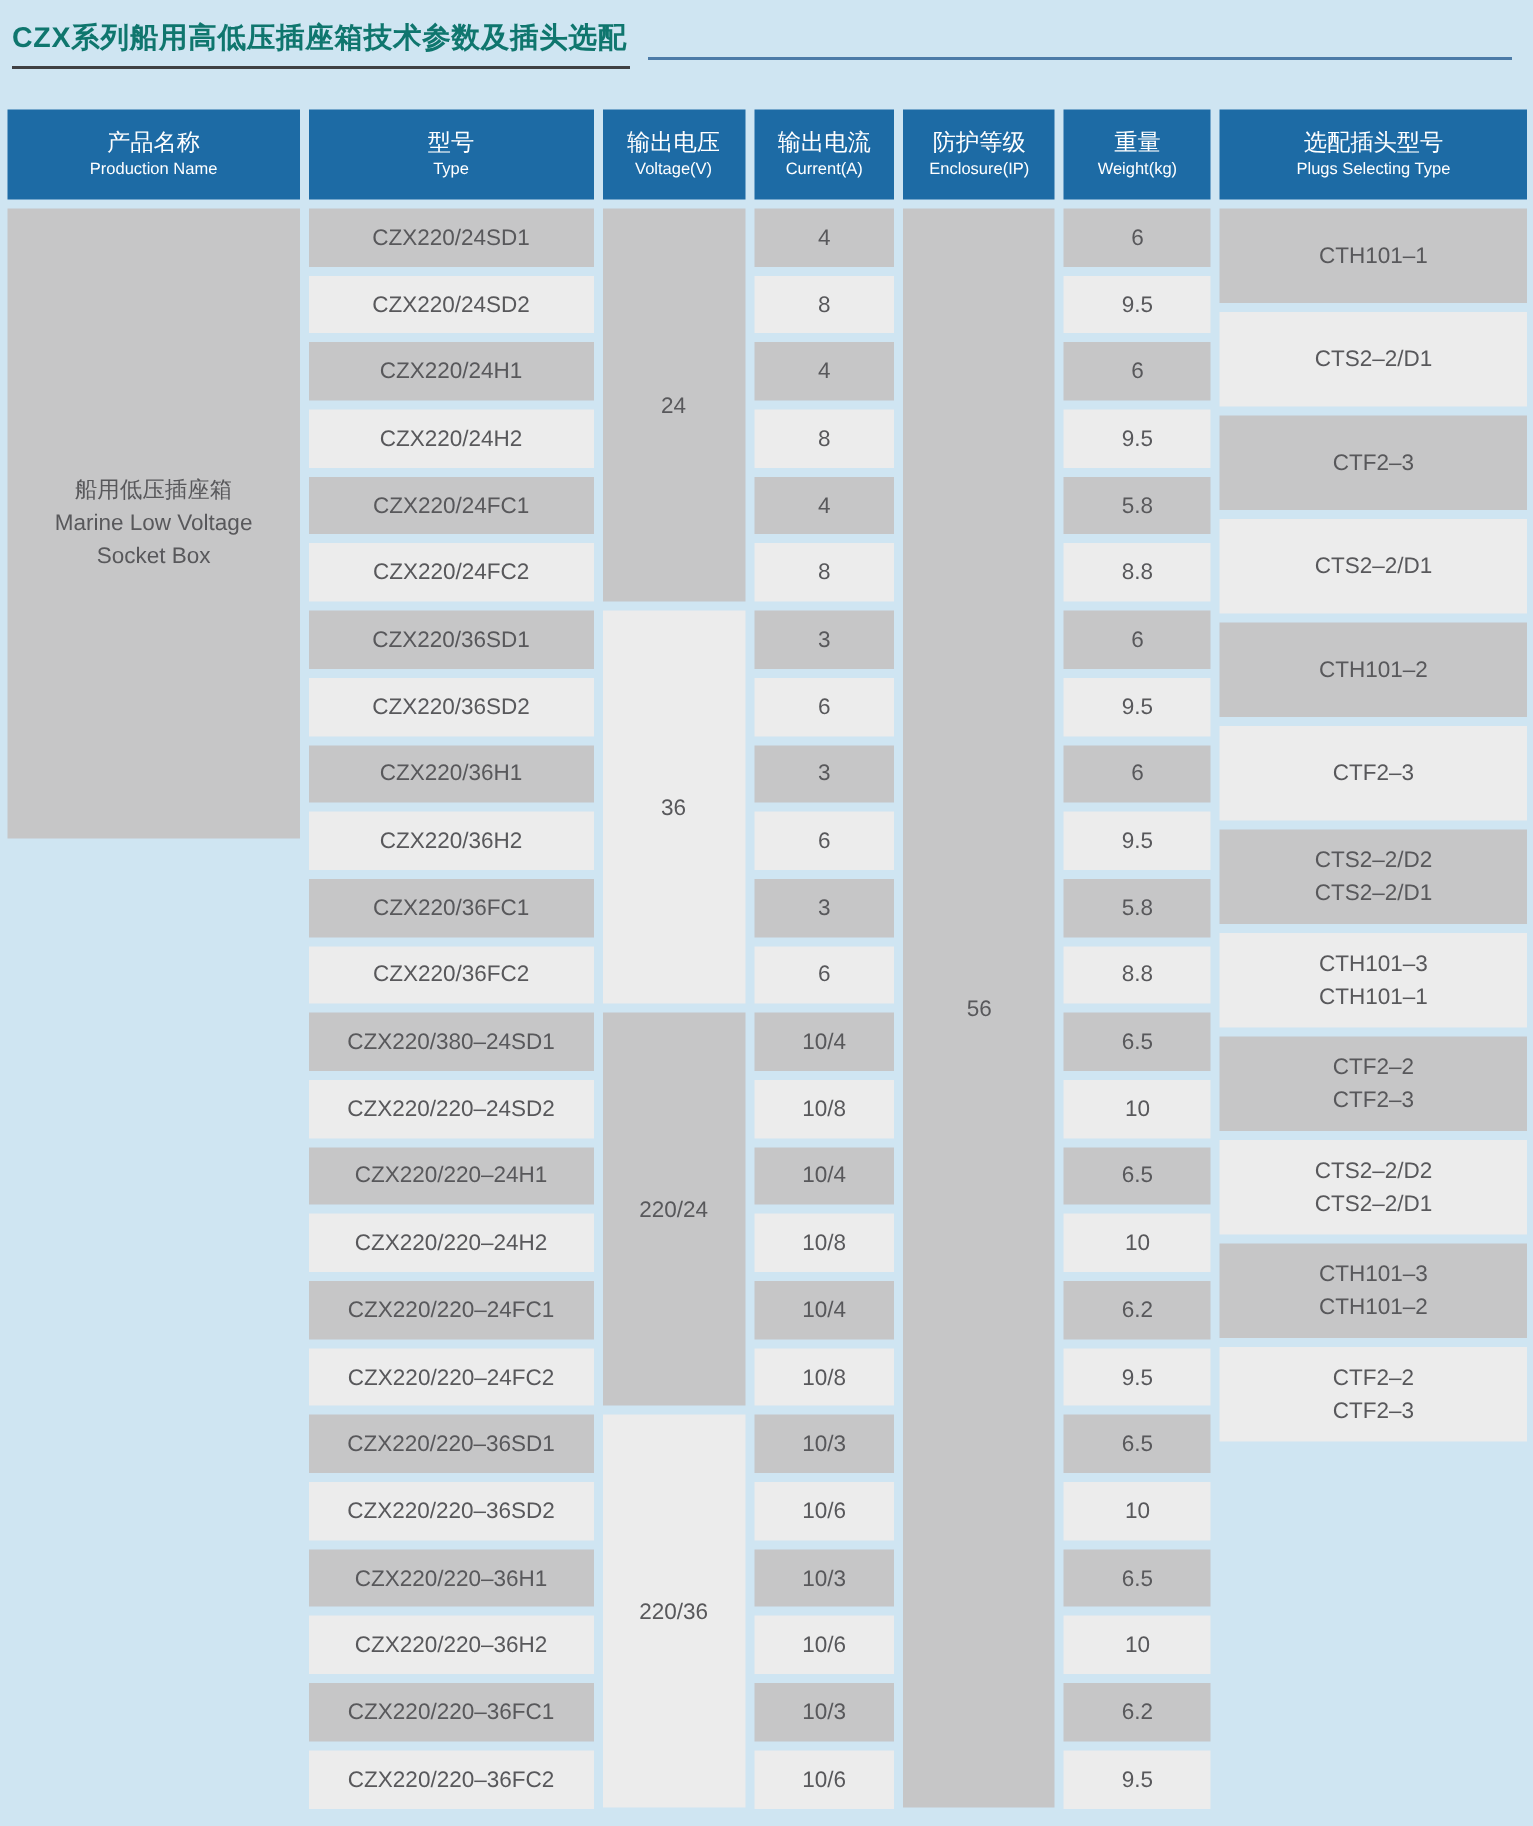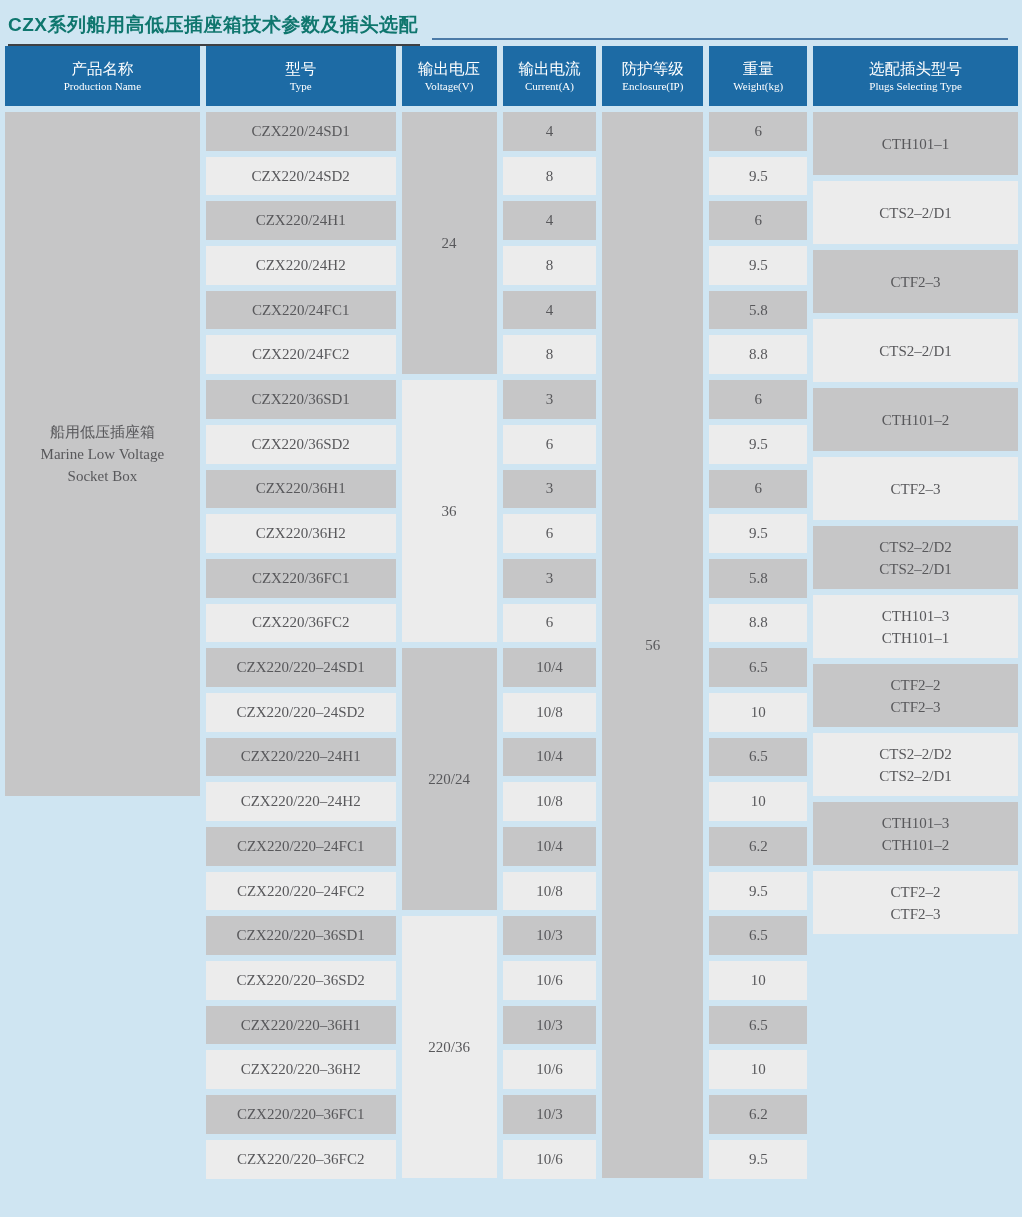--- a/index.html
+++ b/index.html
@@ -13,21 +13,21 @@
   .page{box-sizing:border-box;padding:10px 4px 0 5px;}
   
   .title-row{display:flex;align-items:flex-end;margin:2px 6px 0 3px;}
   .title{
     font-size:19px;font-weight:bold;color:#0f766e;
     padding:0 2px 6px 0;border-bottom:2px solid #3f4043;
     letter-spacing:0.5px;white-space:nowrap;
   }
   .title-line{flex:1;height:0;border-bottom:2px solid #4c7ba8;margin:0 4px 6px 12px;}
   
-  .table{display:flex;gap:6px;font-family:Liberation Serif, serif;}
+  .table{display:flex;gap:6px;margin-top:27px;}
   .col{display:flex;flex-direction:column;gap:6px;}
   .w-product{width:195px}
   .w-type{width:190px}
   .w-volt{width:95px}
   .w-curr{width:94px}
   .w-ip{width:101px}
   .w-weight{width:98px}
   .w-plug{width:205px}
   .hcell{
     height:60px;flex-shrink:0;
@@ -40,21 +40,21 @@
   .cell{
     flex-shrink:0;
     display:flex;align-items:center;justify-content:center;
     color:#58585b;font-size:15px;text-align:center;
   }
   .col > .cell:nth-child(even){background:#c6c6c7;}
   .col > .cell:nth-child(odd){background:#ececec;}
   .r1{height:38.7px}
   .r2{height:63px}
   .r6{height:262px}
-  .r12{height:684px}
+  .r12{height:420px}
   .r24{height:1066px}
   .product{flex-direction:column;line-height:22px;}
   .p-en{max-width:152px;}
   .plug{white-space:pre-line;line-height:22px;}
 </style>
 </head>
 <body>
 
 <div class="page">
 
@@ -86,21 +86,21 @@
       <div class="cell r1">CZX220/24H1</div>
       <div class="cell r1">CZX220/24H2</div>
       <div class="cell r1">CZX220/24FC1</div>
       <div class="cell r1">CZX220/24FC2</div>
       <div class="cell r1">CZX220/36SD1</div>
       <div class="cell r1">CZX220/36SD2</div>
       <div class="cell r1">CZX220/36H1</div>
       <div class="cell r1">CZX220/36H2</div>
       <div class="cell r1">CZX220/36FC1</div>
       <div class="cell r1">CZX220/36FC2</div>
-      <div class="cell r1">CZX220/220–24SD1</div>
+      <div class="cell r1">CZX220/380–24SD1</div>
       <div class="cell r1">CZX220/220–24SD2</div>
       <div class="cell r1">CZX220/220–24H1</div>
       <div class="cell r1">CZX220/220–24H2</div>
       <div class="cell r1">CZX220/220–24FC1</div>
       <div class="cell r1">CZX220/220–24FC2</div>
       <div class="cell r1">CZX220/220–36SD1</div>
       <div class="cell r1">CZX220/220–36SD2</div>
       <div class="cell r1">CZX220/220–36H1</div>
       <div class="cell r1">CZX220/220–36H2</div>
       <div class="cell r1">CZX220/220–36FC1</div>

